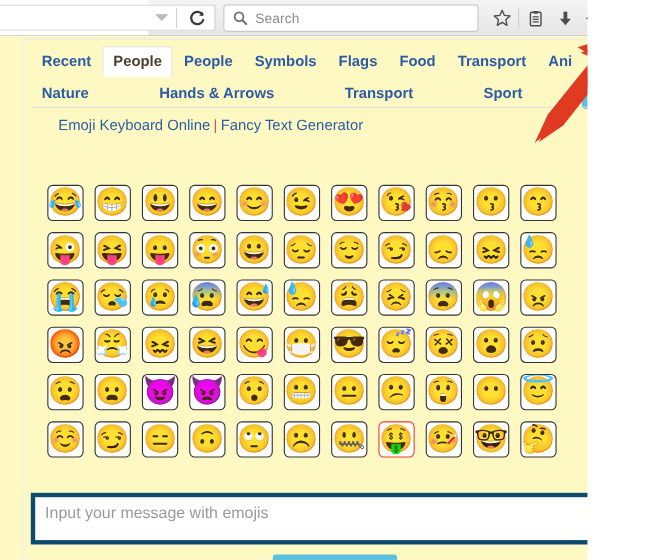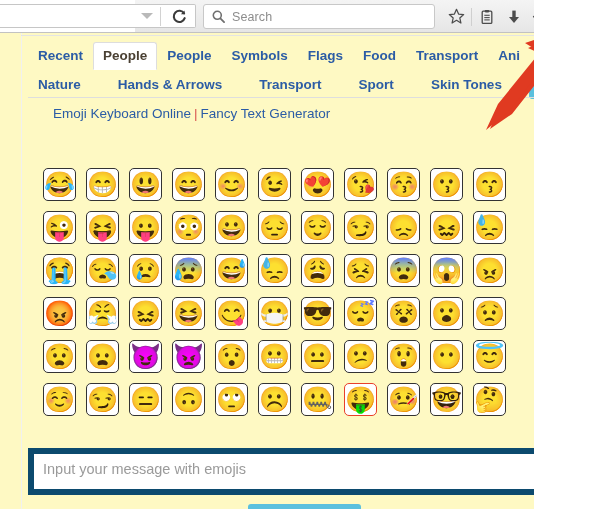--- a/index.html
+++ b/index.html
@@ -194,21 +194,21 @@
   .cell .em {
     font-size: 25px;
     line-height: 29px;
     display: block;
   }
 
   
   .msgbox {
     position: absolute; left: 28px; top: 415px;
     width: 554px; height: 47px;
-    border: 6px solid #0c4a6e;
+    border: 4px solid #0c4a6e;
     background: #ffffff;
     font-size: 14.5px;
     color: #9a9a9a;
     padding: 7px 9px;
     font-family: "Liberation Sans", sans-serif;
     resize: none;
     outline: none;
   }
   .msgbox::placeholder { color: #9a9a9a; }
   .resize-grip {
@@ -332,21 +332,20 @@
           <div class="tab">Flags</div>
           <div class="tab">Food</div>
           <div class="tab">Transport</div>
           <div class="tab">Ani</div>
         </div>
       <div class="tabrow" id="tabrow2">
           <div class="tab">Nature</div>
           <div class="tab">Hands &amp; Arrows</div>
           <div class="tab">Transport</div>
           <div class="tab">Sport</div>
-          <div class="tab">Skin Tones</div>
           <div class="tab search-tab">Search</div>
         </div>
     </div>
     <div class="tabs-underline"></div>
 
     <div class="links">
       <a href="#">Emoji Keyboard Online</a><span class="pipe">|</span><a href="#">Fancy Text Generator</a>
     </div>
 
     <div class="grid" id="emojigrid">

